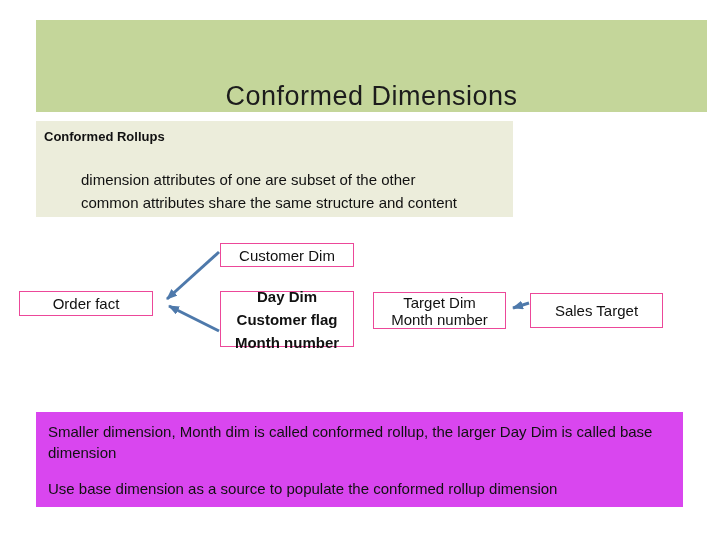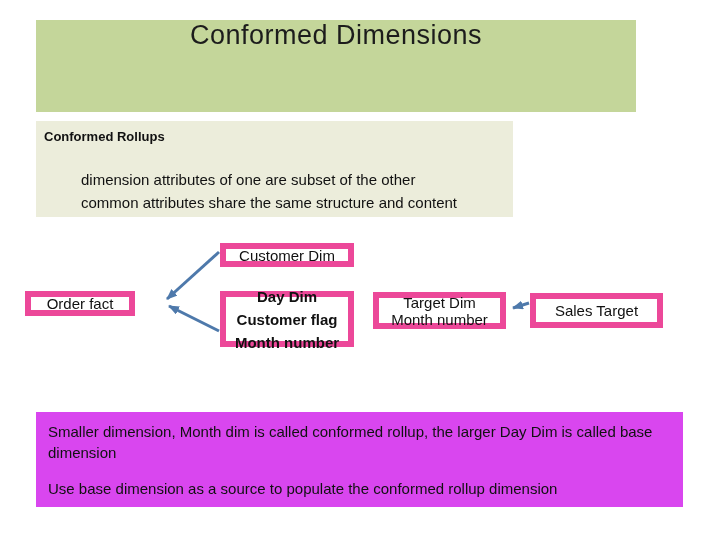--- a/index.html
+++ b/index.html
@@ -10,24 +10,24 @@
     background: #ffffff;
     font-family: "Liberation Sans", "DejaVu Sans", sans-serif;
     color: #1c1c1c;
     overflow: hidden;
   }
 
   
   .title-band {
     position: absolute;
     left: 36px; top: 20px;
-    width: 600px; height: 92px;
+    width: 671px; height: 92px;
     background: #c4d69a;
     display: flex;
-    align-items: flex-start;
+    align-items: flex-end;
     justify-content: center;
   }
   .title-band .title {
     font-size: 27px;
     font-weight: 400;
     letter-spacing: 0.5px;
     color: #1c1c1c;
   }
 
   
@@ -50,35 +50,35 @@
     left: 45px; top: 47px;
     font-size: 15px;
     line-height: 23px;
     color: #111111;
   }
 
   
   .dg-box {
     position: absolute;
     background: #ffffff;
-    border: 6px solid #ec4899;
+    border: 1px solid #ec4899;
     display: flex;
     flex-direction: column;
     align-items: center;
     justify-content: center;
     text-align: center;
     font-size: 15px;
     color: #111111;
     box-sizing: border-box;
   }
   .dg-box .dg-line { line-height: 23px; }
   .dg-box.compact .dg-line { line-height: 17px; }
 
   #box-customer-dim { left: 220px; top: 243px; width: 134px; height: 24px; }
-  #box-order-fact   { left: 25px;  top: 291px; width: 110px; height: 25px; }
+  #box-order-fact   { left: 19px;  top: 291px; width: 134px; height: 25px; }
   #box-day-dim      { left: 220px; top: 291px; width: 134px; height: 56px; font-weight: bold; }
   #box-month-dim    { left: 373px; top: 292px; width: 133px; height: 37px; }
   #box-sales-target { left: 530px; top: 293px; width: 133px; height: 35px; }
 
   .connector-layer {
     position: absolute;
     left: 0; top: 0;
     width: 720px; height: 540px;
     pointer-events: none;
   }

